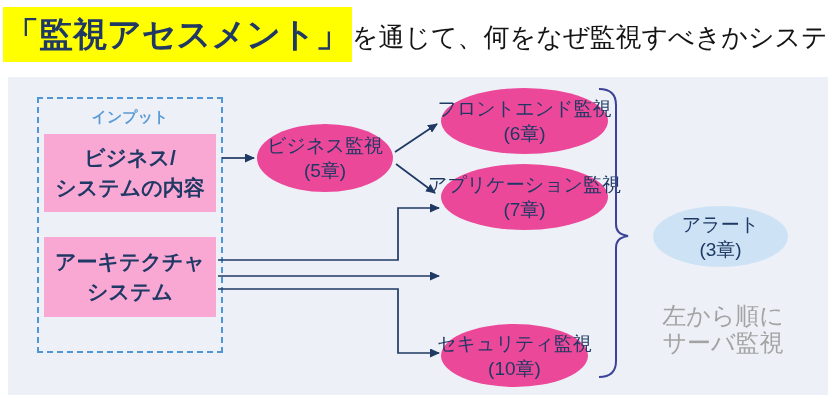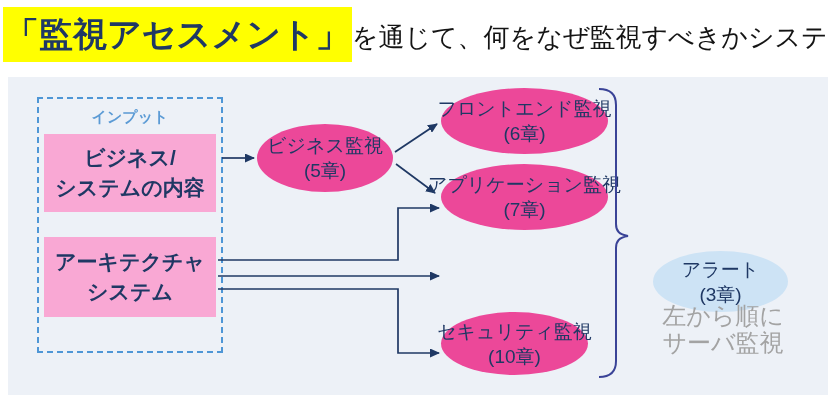--- a/index.html
+++ b/index.html
@@ -49,22 +49,22 @@
     position:absolute; border-radius:50%;
     background:#ec4899;
     display:flex; flex-direction:column; justify-content:center; align-items:center;
     color:#1F3864; font-size:19px; line-height:25px;
     text-align:center; white-space:nowrap;
   }
   .n-business    { left:257px; top:124px; width:136px; height:68px; }
   .n-frontend    { left:441px; top:88px;  width:167px; height:66px; }
   .n-application { left:441px; top:164px; width:167px; height:66px; }
   .n-server      { left:443px; top:252px; width:141px; height:58px; }
-  .n-security    { left:441px; top:312px; width:147px; height:63px; }
-  .n-alert       { left:653px; top:206px; width:135px; height:61px; background:#CDE3F5;margin-top:45px; }
+  .n-security    { left:441px; top:324px; width:147px; height:63px; }
+  .n-alert       { left:653px; top:206px; width:135px; height:61px; background:#CDE3F5; }
   
   .note {
     position:absolute; left:648px; top:302px; width:150px;
     text-align:center; color:#A3A3A3; font-size:24px; line-height:27px;
     white-space:nowrap;
   }
   
   .wires {
     position:absolute; left:0; top:0; width:828px; height:410px;
     pointer-events:none;

